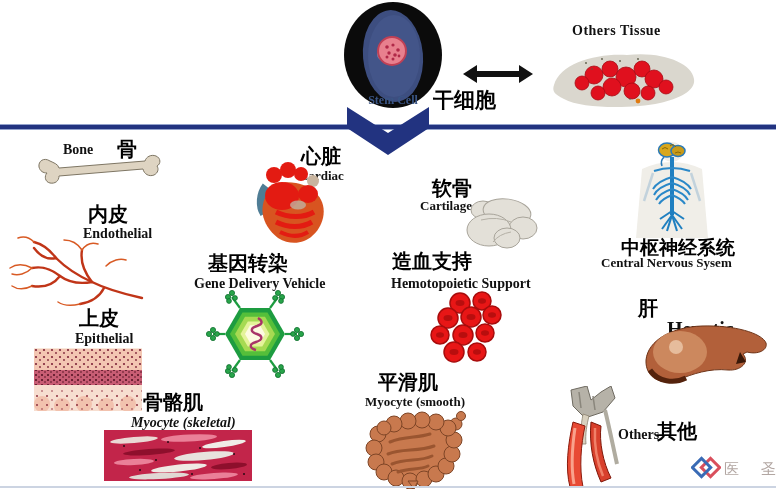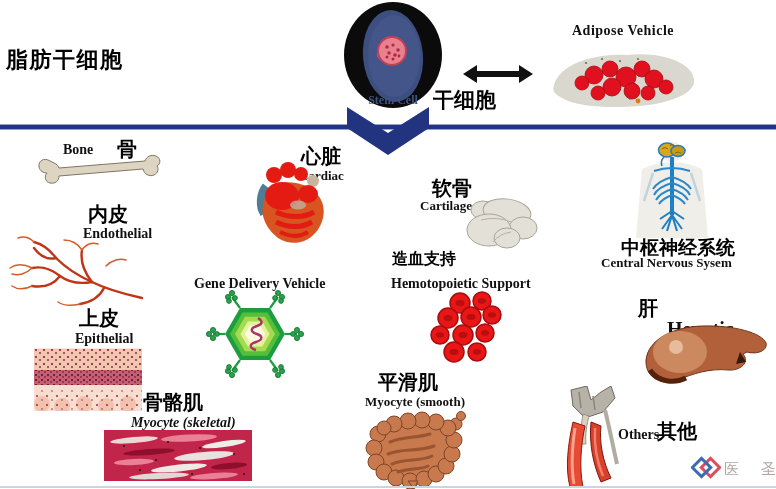--- a/index.html
+++ b/index.html
@@ -16,21 +16,20 @@
                 font-weight:bold;font-size:12px;text-align:center;}
   .wm-text{color:#b2a6a2;font-family:"Liberation Serif","DejaVu Serif",serif;
            font-size:15px;letter-spacing:9px;white-space:nowrap;}
   svg{display:block;}
 </style>
 </head>
 <body>
 
 <div class="canvas">
 
-  <div class="abs title" style="left:6px;top:45px;">脂肪干细胞</div>
 
   <svg class="abs" style="left:343px;top:1px;" width="100" height="109" viewBox="0 0 100 109">
     <ellipse cx="50" cy="54" rx="49" ry="53" fill="#0b0b0b"></ellipse>
     <ellipse cx="50" cy="55" rx="30" ry="46" fill="#3d4e80" transform="rotate(-5 50 55)"></ellipse>
     <ellipse cx="51" cy="55" rx="26" ry="41" fill="#47598e" opacity="0.65"></ellipse>
     <circle cx="41" cy="53" r="7" fill="#9ab0d8" opacity="0.6"></circle>
     <circle cx="49" cy="50" r="14" fill="#e8808e" stroke="#c04055" stroke-width="2"></circle>
     <circle cx="44" cy="46" r="1.8" fill="#b02848"></circle>
       <circle cx="50" cy="44" r="1.6" fill="#b02848"></circle>
     <circle cx="55" cy="49" r="1.8" fill="#b02848"></circle>
@@ -42,21 +41,21 @@
   </svg>
   <div class="abs caption-stem" style="left:343px;top:93px;width:100px;">Stem Cell</div>
   <div class="abs zh" style="left:433px;top:89px;font-size:21px;">干细胞</div>
 
   <svg class="abs" style="left:463px;top:63px;" width="70" height="22" viewBox="0 0 70 22">
     <rect x="12" y="8" width="46" height="6" fill="#111"></rect>
     <polygon points="0,11 14,2 14,20" fill="#111"></polygon>
     <polygon points="70,11 56,2 56,20" fill="#111"></polygon>
   </svg>
 
-  <div class="abs en" style="left:572px;top:24px;font-size:14px;letter-spacing:0.5px;">Adipose Vehicle</div>
+  <div class="abs en" style="left:572px;top:24px;font-size:14px;letter-spacing:0.5px;">Others Tissue</div>
   <svg class="abs" style="left:542px;top:47px;" width="162" height="66" viewBox="0 0 162 66">
     <path d="M12,38 C18,16 55,6 85,8 C120,4 150,16 152,32 C154,44 136,52 118,56 C90,62 40,62 22,52 C12,47 10,44 12,38 Z" fill="#dad7ce"></path>
     <g fill="#e0101e" stroke="#a80a14" stroke-width="0.8">
       <circle cx="52" cy="28" r="9"></circle>
         <circle cx="68" cy="22" r="8"></circle>
         <circle cx="84" cy="30" r="10"></circle>
       <circle cx="100" cy="22" r="8"></circle>
         <circle cx="112" cy="32" r="9"></circle>
         <circle cx="70" cy="40" r="9"></circle>
       <circle cx="90" cy="44" r="8"></circle>
@@ -180,20 +179,21 @@
     <circle cx="67" cy="21" r="6" fill="#c8b49e"></circle>
     <path d="M24,30 C12,44 14,64 32,78 C52,90 72,78 77,58 C81,40 68,26 50,23 C38,21 30,23 24,30 Z" fill="#d85420"></path>
     <ellipse cx="36" cy="36" rx="17" ry="14" fill="#e31b12"></ellipse>
     <ellipse cx="62" cy="34" rx="10" ry="9" fill="#e31b12"></ellipse>
     <path d="M30,52 C42,58 58,58 68,52" stroke="#e31b12" stroke-width="5" fill="none"></path>
     <path d="M30,62 C42,68 56,68 66,62" stroke="#e31b12" stroke-width="5" fill="none"></path>
     <path d="M34,72 C44,77 54,77 62,72" stroke="#e31b12" stroke-width="4" fill="none"></path>
     <ellipse cx="52" cy="45" rx="8" ry="4.5" fill="#c0b0a0" opacity="0.8"></ellipse>
   </svg>
 
+  <div class="abs zh" style="left:208px;top:253px;font-size:20px;">基因转染</div>
   <div class="abs en" style="left:194px;top:277px;font-size:14px;">Gene Delivery Vehicle</div>
   <svg class="abs" style="left:202px;top:290px;" width="106" height="88" viewBox="0 0 106 88">
     <g stroke="#1d9c40" stroke-width="2.2">
       <line x1="83" y1="44" x2="95" y2="44"></line>
         <line x1="68" y1="18" x2="76" y2="7"></line>
       <line x1="38" y1="18" x2="30" y2="7"></line>
         <line x1="23" y1="44" x2="11" y2="44"></line>
       <line x1="38" y1="70" x2="30" y2="81"></line>
         <line x1="68" y1="70" x2="76" y2="81"></line>
     </g>
@@ -238,21 +238,21 @@
       <ellipse cx="24" cy="20" rx="12" ry="9"></ellipse>
       <ellipse cx="48" cy="22" rx="24" ry="13" transform="rotate(8 48 22)"></ellipse>
       <ellipse cx="64" cy="38" rx="14" ry="11"></ellipse>
       <ellipse cx="30" cy="40" rx="22" ry="16"></ellipse>
       <ellipse cx="48" cy="48" rx="13" ry="10"></ellipse>
     </g>
     <path d="M22,30 Q38,26 52,32" fill="none" stroke="#b4b0a6" stroke-width="1"></path>
     <path d="M34,52 Q40,44 52,42" fill="none" stroke="#b4b0a6" stroke-width="1"></path>
   </svg>
 
-  <div class="abs zh" style="left:392px;top:251px;font-size:16px;">造血支持</div>
+  <div class="abs zh" style="left:392px;top:251px;font-size:20px;">造血支持</div>
   <div class="abs en" style="left:391px;top:277px;font-size:14px;text-align:center;">Hemotopoietic Support</div>
   <svg class="abs" style="left:426px;top:291px;" width="84" height="76" viewBox="0 0 84 76">
     <g>
       <g transform="translate(34,12)">
           <circle r="10" fill="#e81616" stroke="#a80c0c" stroke-width="1.5"></circle>
           <ellipse rx="4.5" ry="3" fill="#b80e0e"></ellipse>
         </g>
       <g transform="translate(56,10)">
           <circle r="9" fill="#e81616" stroke="#a80c0c" stroke-width="1.5"></circle>
           <ellipse rx="4" ry="2.8" fill="#b80e0e"></ellipse>

